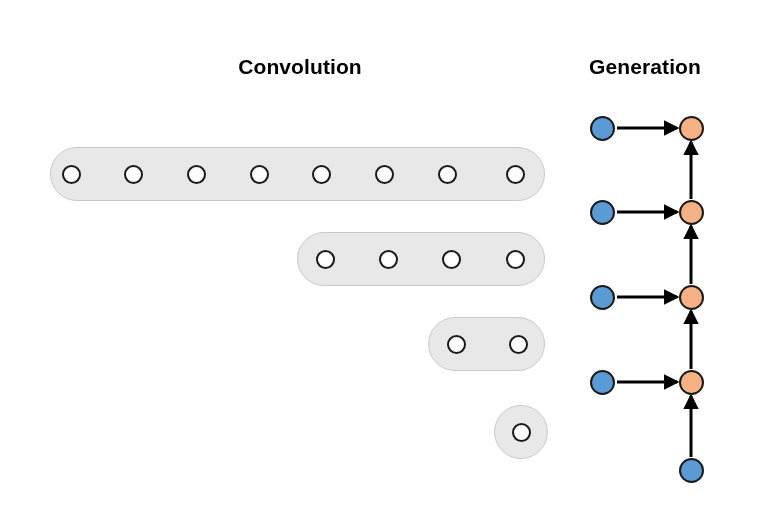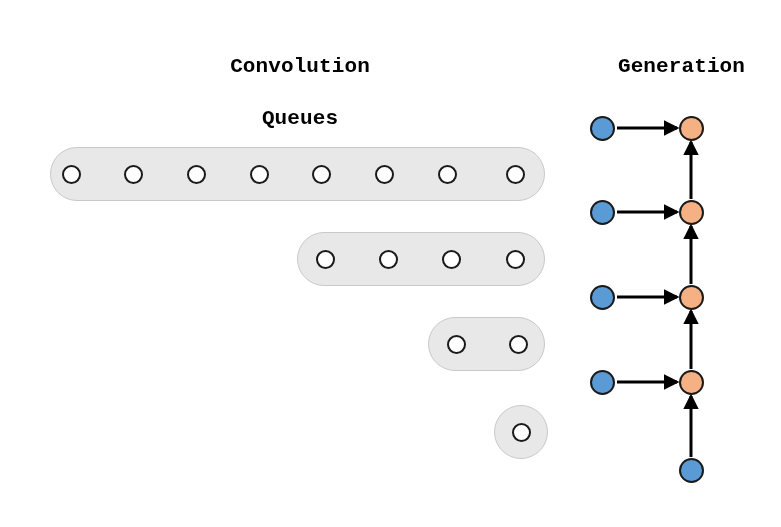--- a/index.html
+++ b/index.html
@@ -14,42 +14,40 @@
     overflow: hidden;
     font-family: "Liberation Sans", sans-serif;
     color: #000000;
   }
   #diagram-root {
     position: absolute;
     left: 0;
     top: 0;
     width: 781px;
     height: 527px;
-    font-family: Liberation Mono, monospace;
   }
   .panel-title {
     position: absolute;
     text-align: center;
     font-weight: bold;
     font-size: 21px;
     line-height: 26px;
     color: #000000;
     letter-spacing: 0.1px;
     white-space: pre-line;
   }
   #title-convolution-queues {
     left: 170px;
     top: 28px;
     width: 260px;
   }
   #title-generation-model {
     left: 545px;
     top: 28px;
     width: 200px;
-    text-align: right;
   }
   .queue-capsule {
     position: absolute;
     background: #e8e8e8;
     border: 1.5px solid #c9c9c9;
     box-sizing: border-box;
   }
   .queue-slot {
     position: absolute;
     width: 19px;
@@ -78,21 +76,20 @@
     overflow: visible;
   }
 </style>
 </head>
 <body>
 
 <div id="diagram-root">
 
   <div class="panel-title" id="title-convolution-queues">
     <div>Convolution</div>
-    <div>Queues</div>
   </div>
 
   <div class="panel-title" id="title-generation-model">
     <div>Generation</div>
   </div>
 
   <div id="queues-layer">
       <div class="queue-capsule" style="left: 50px; top: 147px; width: 495px; height: 54px; border-radius: 27px; background: rgb(232, 232, 232); border-color: rgb(201, 201, 201);"></div>
       <div class="queue-slot" style="left: 61.5px; top: 164.5px; width: 19px; height: 19px; background: rgb(255, 255, 255); border-color: rgb(26, 26, 26);"></div>
       <div class="queue-slot" style="left: 123.5px; top: 164.5px; width: 19px; height: 19px; background: rgb(255, 255, 255); border-color: rgb(26, 26, 26);"></div>

